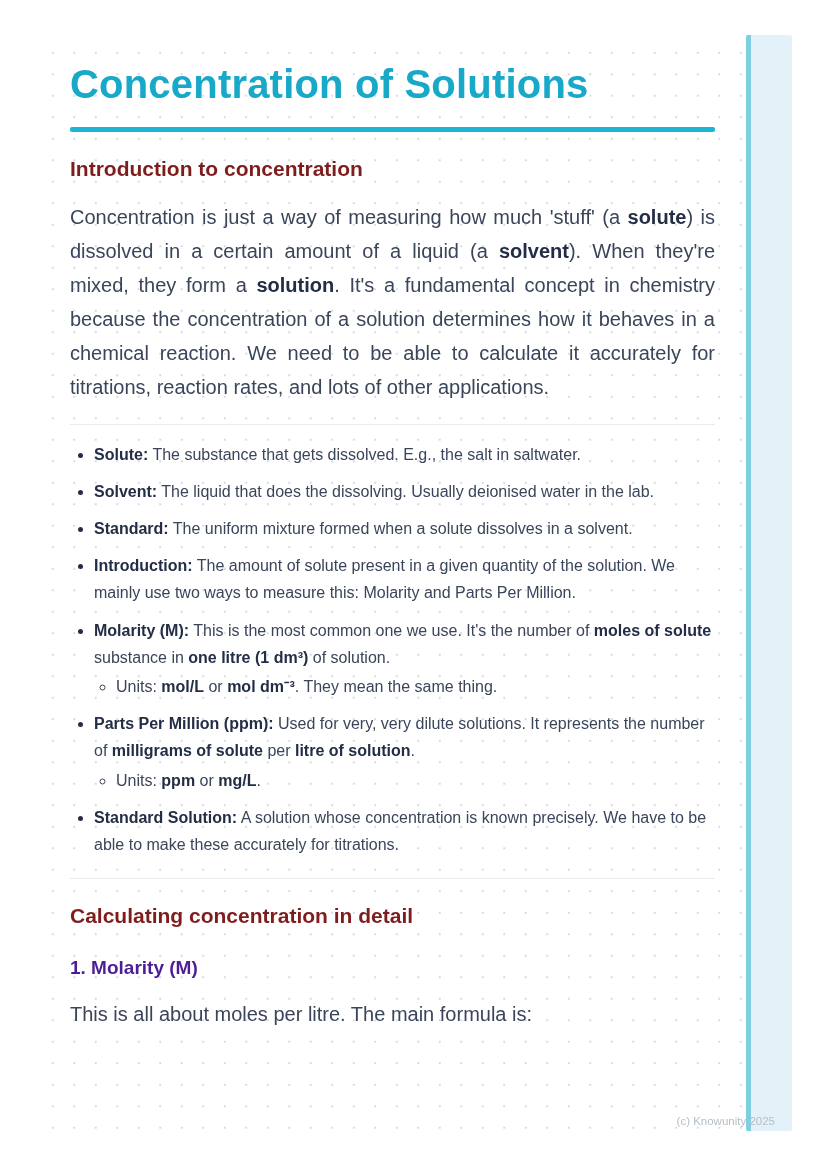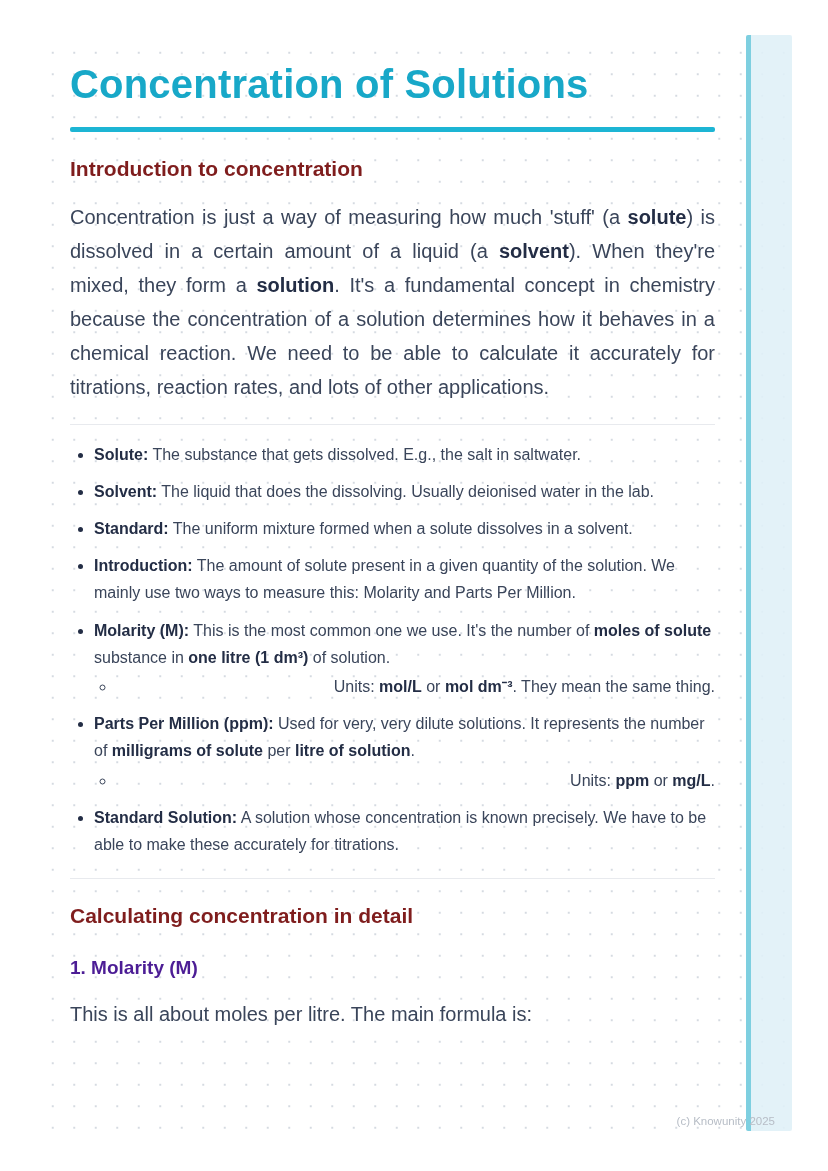--- a/index.html
+++ b/index.html
@@ -79,21 +79,20 @@
     font-size: 16px;
     line-height: 1.7;
     color: #3a455a;
   }
   .term-list > li { margin-top: 10px; }
   .term-list > li::marker { color: #232d45; }
   .sub-list {
     list-style-type: circle;
     margin: 2px 0 4px 0;
     padding-left: 22px;
-    text-align: right;
   }
   .sub-list > li { margin-top: 2px; }
   .footer-credit {
     position: absolute;
     right: 53px;
     bottom: 44px;
     font-size: 11.5px;
     color: #b7bdc6;
     z-index: 2;
   }

